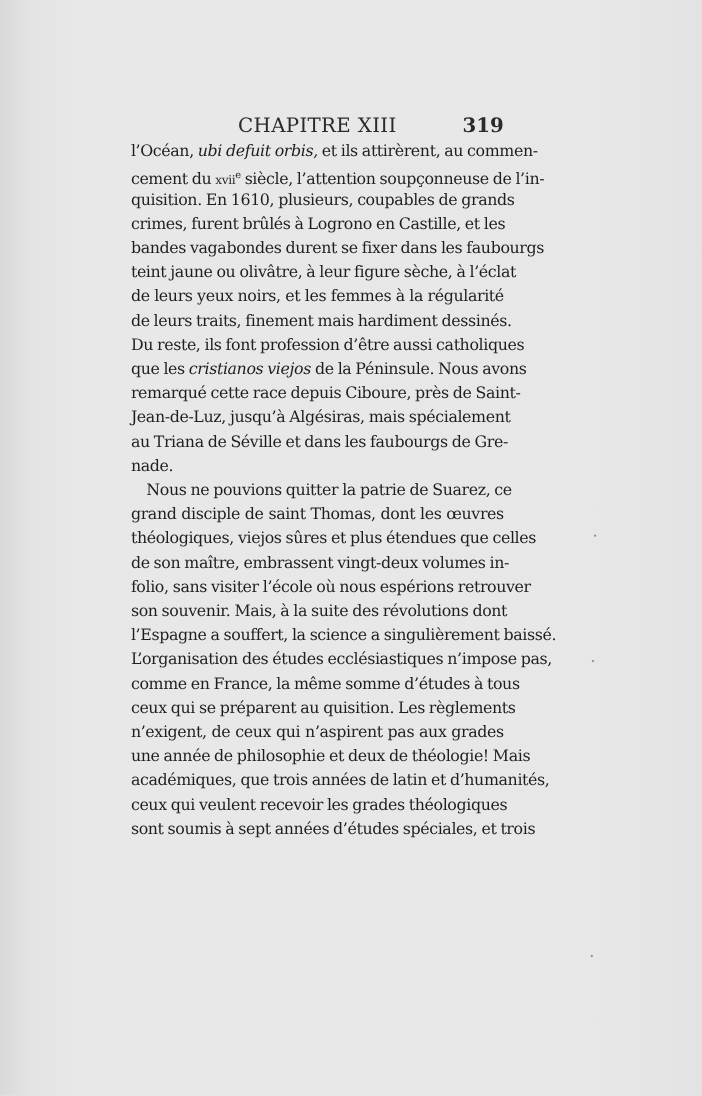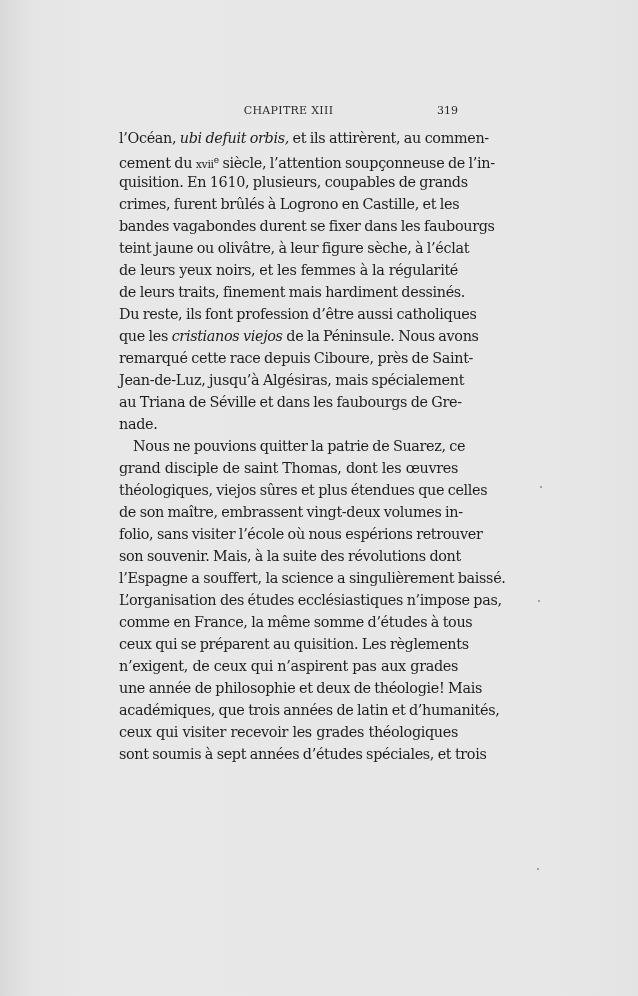--- a/index.html
+++ b/index.html
@@ -20,33 +20,33 @@
       background:
         linear-gradient(to right, #d9d9d9 0px, #e4e4e4 30px, #e8e8e8 80px, #e7e7e7 560px, #e3e3e3 638px);
     }
     .running-head {
       position: absolute;
       left: 119px;
       top: 104px;
       width: 339px;
       height: 20px;
       font-family: "DejaVu Serif", "Liberation Serif", serif;
-      font-size: 11px;
+      font-size: 18px;
       color: #2a2a2a;
     }
     .running-head .chapter {
       position: absolute;
       left: 0; right: 0;
       text-align: center;
       letter-spacing: 0.3px;
     }
     .running-head .folio {
       position: absolute;
       right: 0;
-      font-weight: normal;
+      font-weight: bold;
     }
     .body-text {
       position: absolute;
       left: 119px;
       top: 127px;
       width: 339px;
       font-family: "DejaVu Serif", "Liberation Serif", serif;
       font-size: 14.4px;
       line-height: 22px;
       color: #1e1e1e;
@@ -116,21 +116,21 @@
         <span class="line"><span>de son maître, embrassent vingt-deux volumes in-</span></span>
         <span class="line"><span>folio, sans visiter l’école où nous espérions retrouver</span></span>
         <span class="line"><span>son souvenir. Mais, à la suite des révolutions dont</span></span>
         <span class="line"><span>l’Espagne a souffert, la science a singulièrement baissé.</span></span>
         <span class="line"><span>L’organisation des études ecclésiastiques n’impose pas,</span></span>
         <span class="line"><span>comme en France, la même somme d’études à tous</span></span>
         <span class="line"><span>ceux qui se préparent au quisition. Les règlements</span></span>
         <span class="line"><span>n’exigent, de ceux qui n’aspirent pas aux grades</span></span>
         <span class="line"><span>une année de philosophie et deux de théologie! Mais</span></span>
         <span class="line"><span>académiques, que trois années de latin et d’humanités,</span></span>
-        <span class="line"><span>ceux qui visiter recevoir les grades théologiques</span></span>
+        <span class="line"><span>ceux qui veulent recevoir les grades théologiques</span></span>
         <span class="line"><span>sont soumis à sept années d’études spéciales, et trois</span></span>
       </div>
     </div>
 
   <span class="speck" style="left:437px; top:244px;"></span>
   <span class="speck" style="left:540px; top:486px;"></span>
   <span class="speck" style="left:538px; top:600px;"></span>
   <span class="speck" style="left:537px; top:868px;"></span>
 </div>
 

